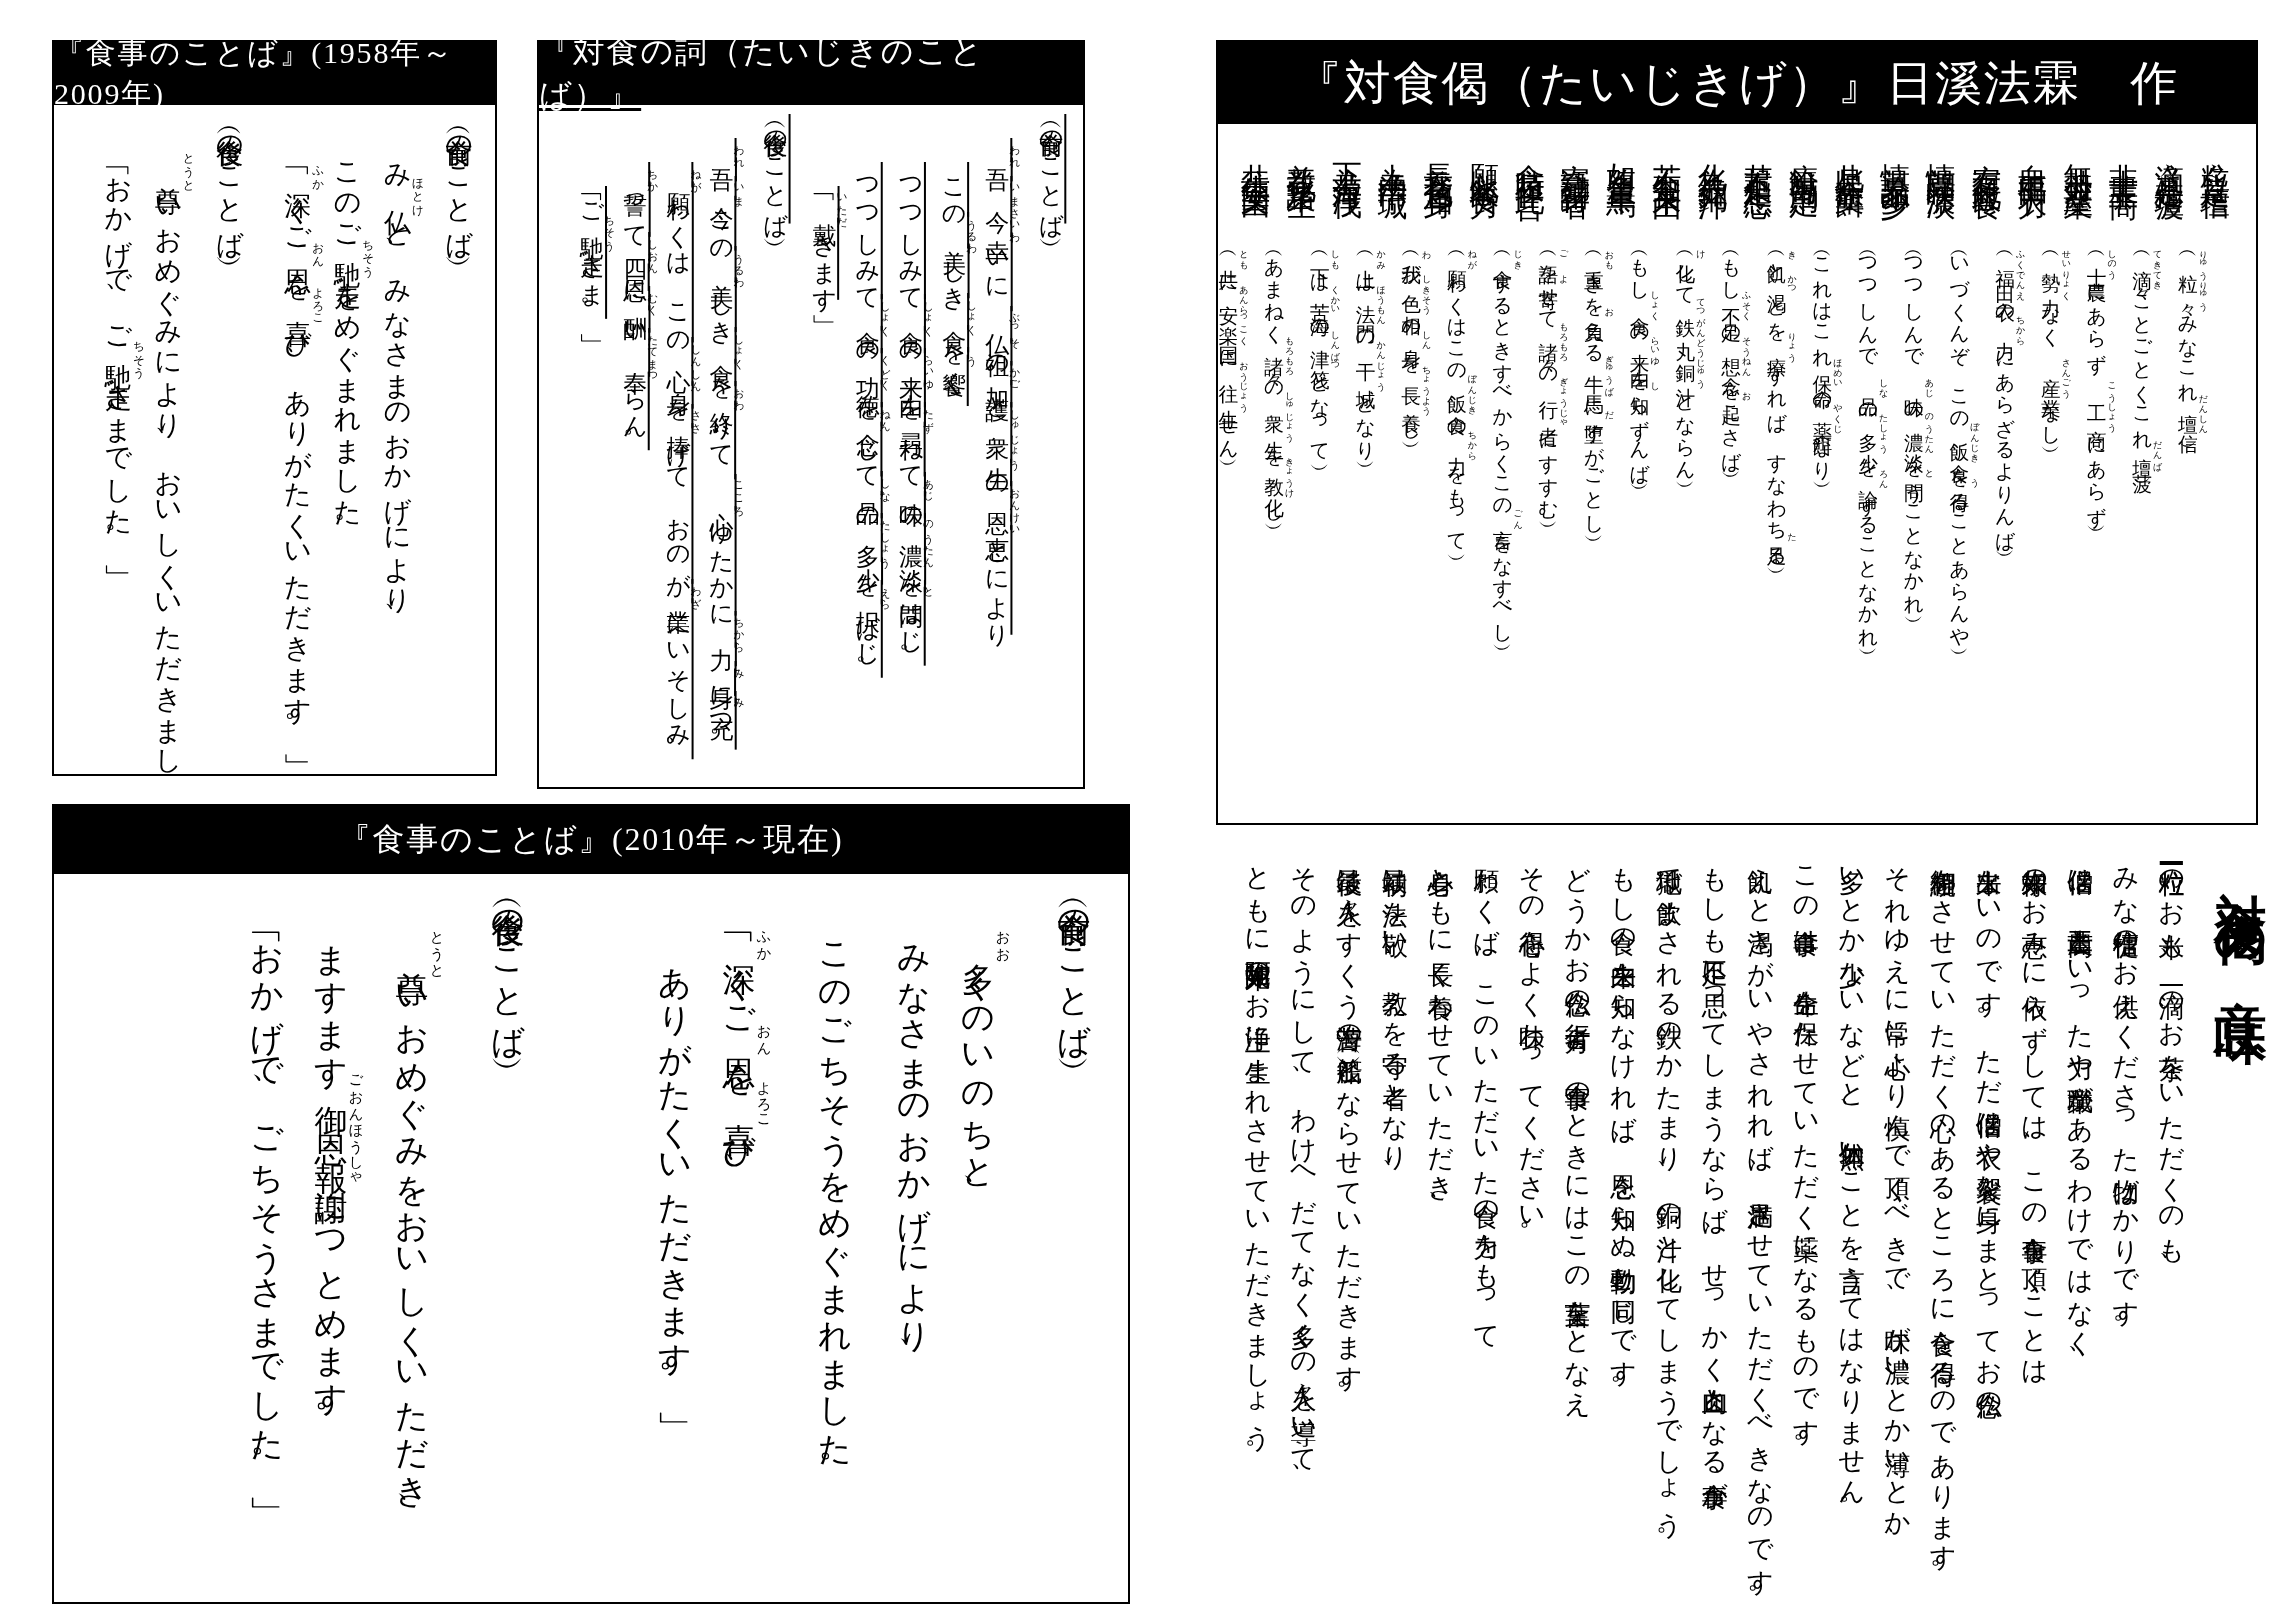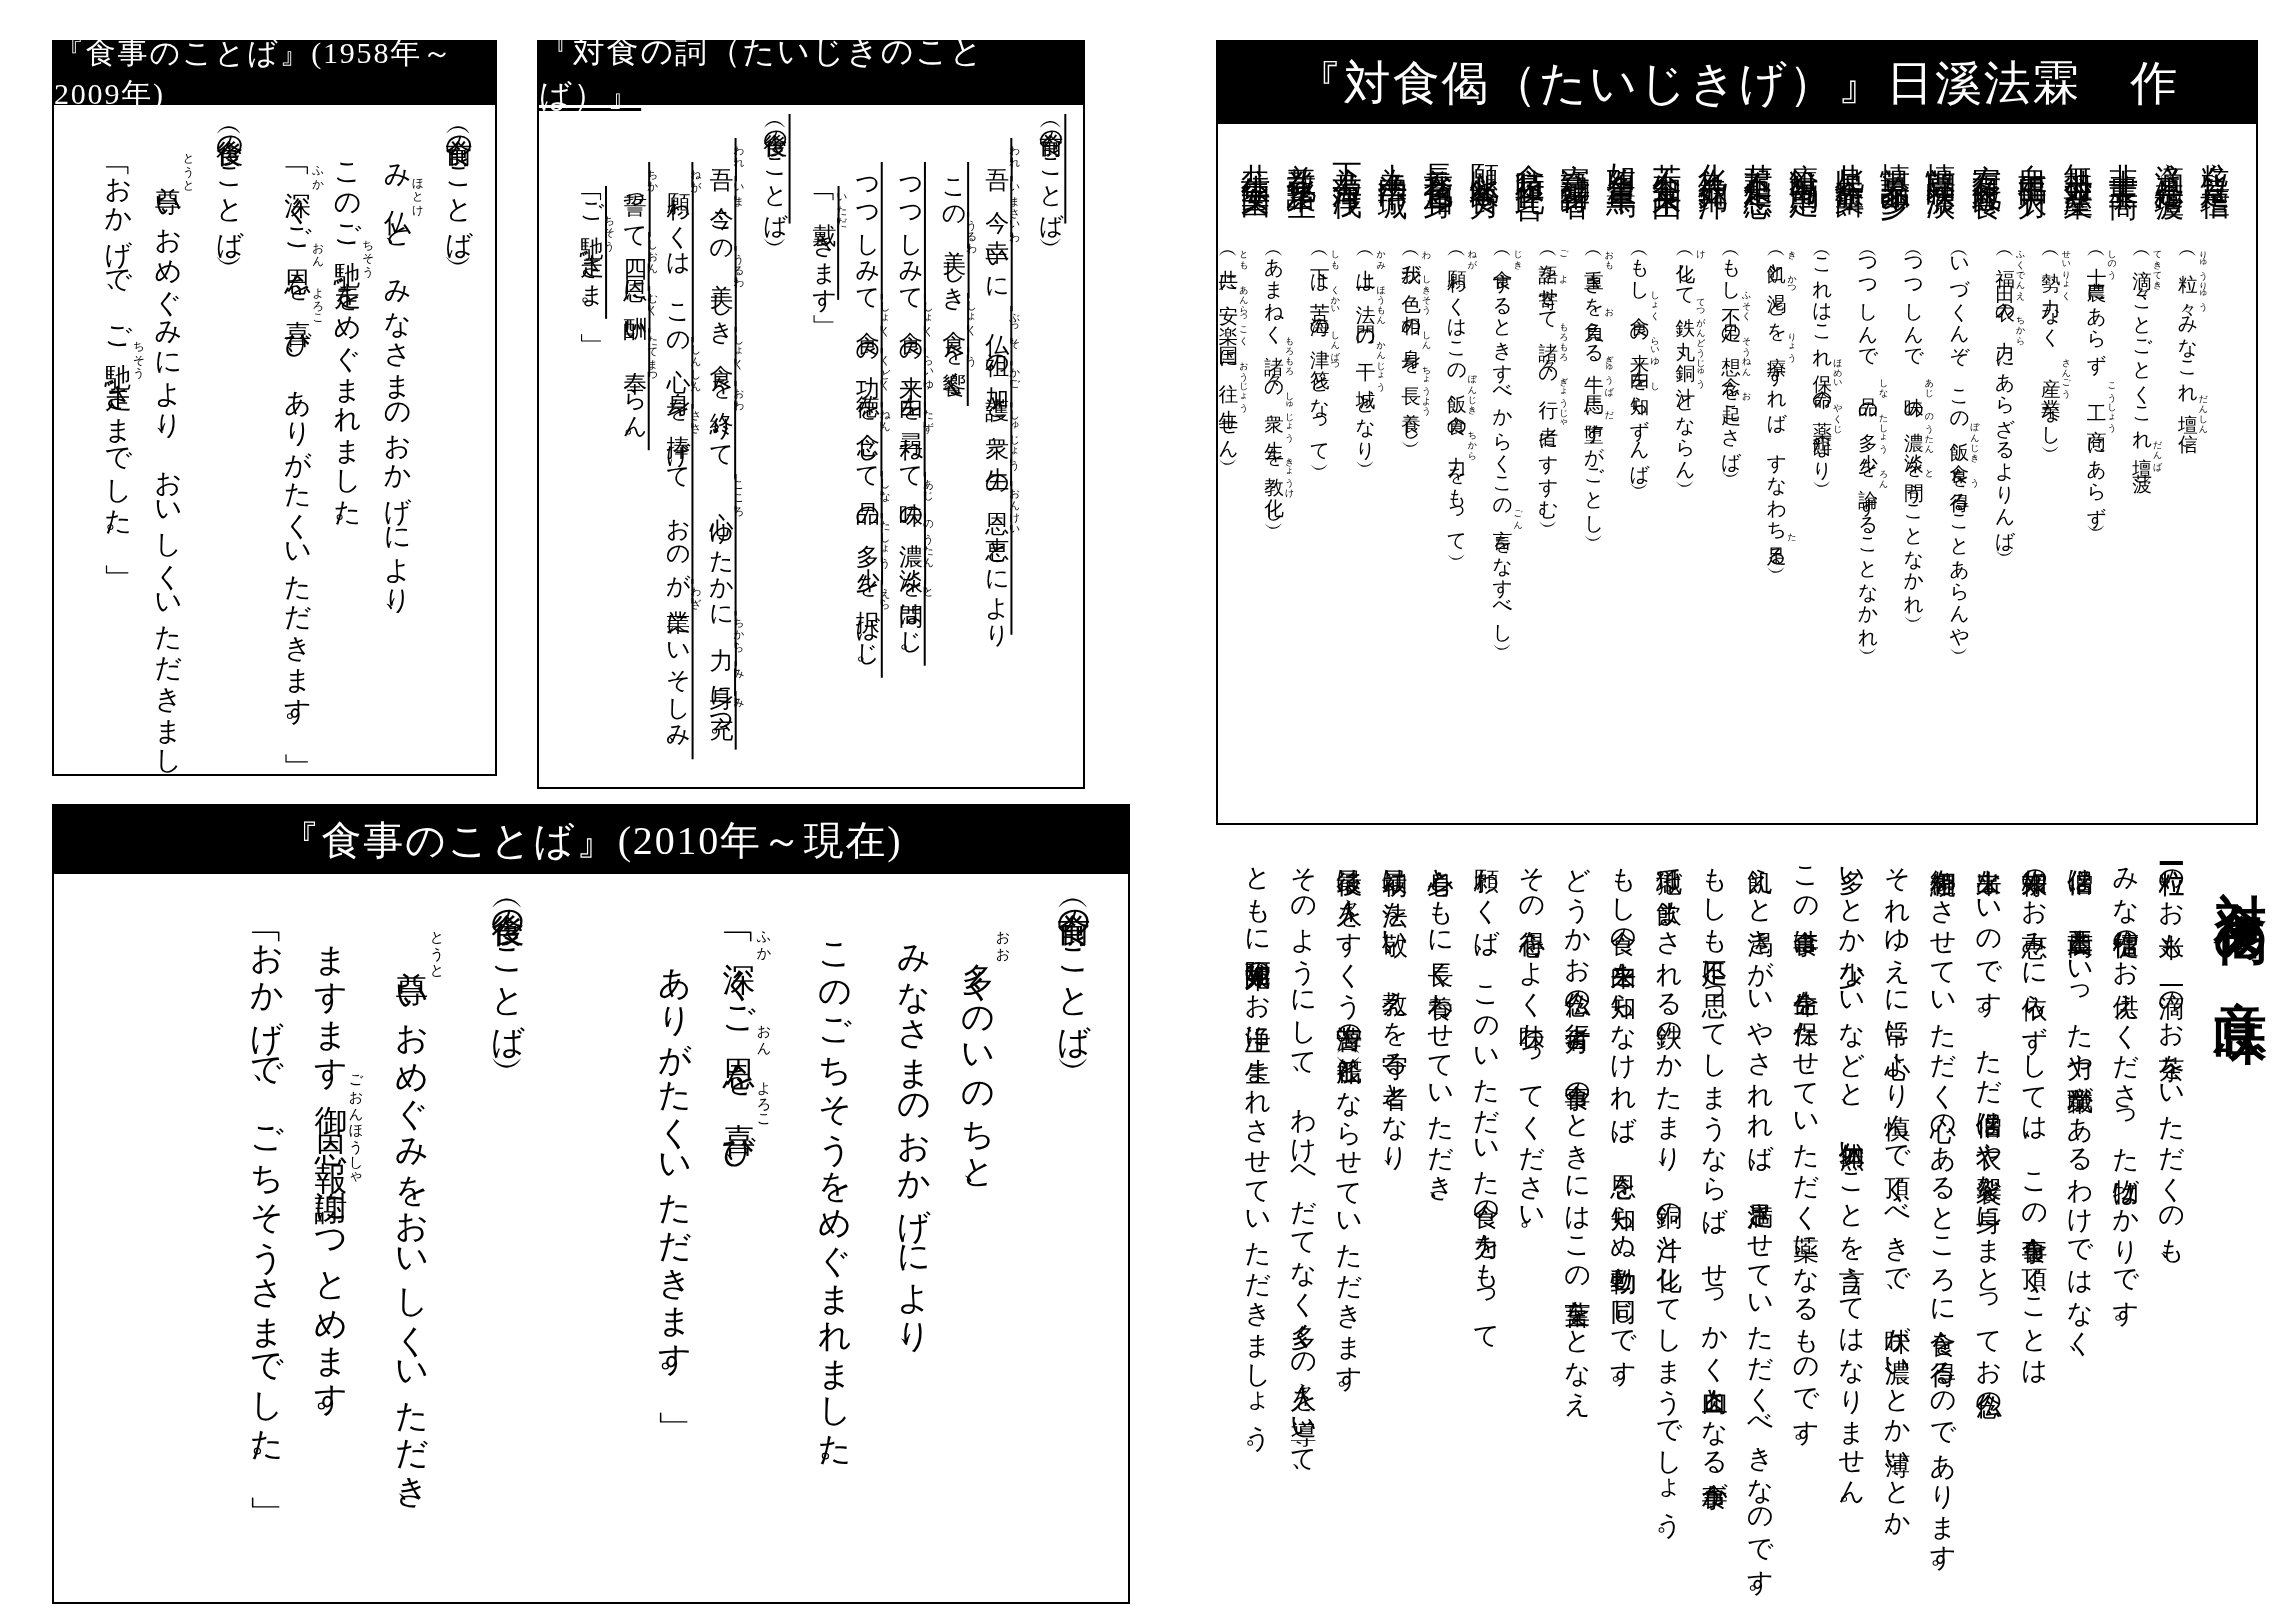--- a/index.html
+++ b/index.html
@@ -39,21 +39,21 @@
   .p3 .titlebar{height:82px;font-size:47px;}
   .p3 .vbody{padding:16px 27px 9px 12.5px;}
   .verse{display:block;}
   .verse + .verse{margin-block-start:-5.4px;}
   .vmain{display:block;font-size:29.6px;line-height:1;letter-spacing:5.4px;white-space:nowrap;}
   .vreading{display:block;font-size:19.7px;line-height:1.04;margin-inline-start:104px;margin-block-start:-9px;white-space:nowrap;}
   .p3 rt{font-size:9px;}
 
   
   .p4{left:52px;top:804px;width:1078px;height:800px;}
-  .p4 .titlebar{height:68px;font-size:40px;}
+  .p4 .titlebar{height:68px;font-size:32px;}
   .p4 .vbody{padding:14.3px 38px 10.7px 18px;font-size:33px;}
   .p4 rt{font-size:14.3px;}
   .p4 .tcol{margin-block-end:31px;}
   .p4 .tcol.no-ruby{margin-block-end:46px;}
   .p4 .tsection + .tsection{margin-block-start:134px;}
 
   
   .meaning{
     position:absolute;left:1164px;top:849px;width:1102px;height:768px;
     writing-mode:vertical-rl;text-orientation:mixed;overflow:hidden;

